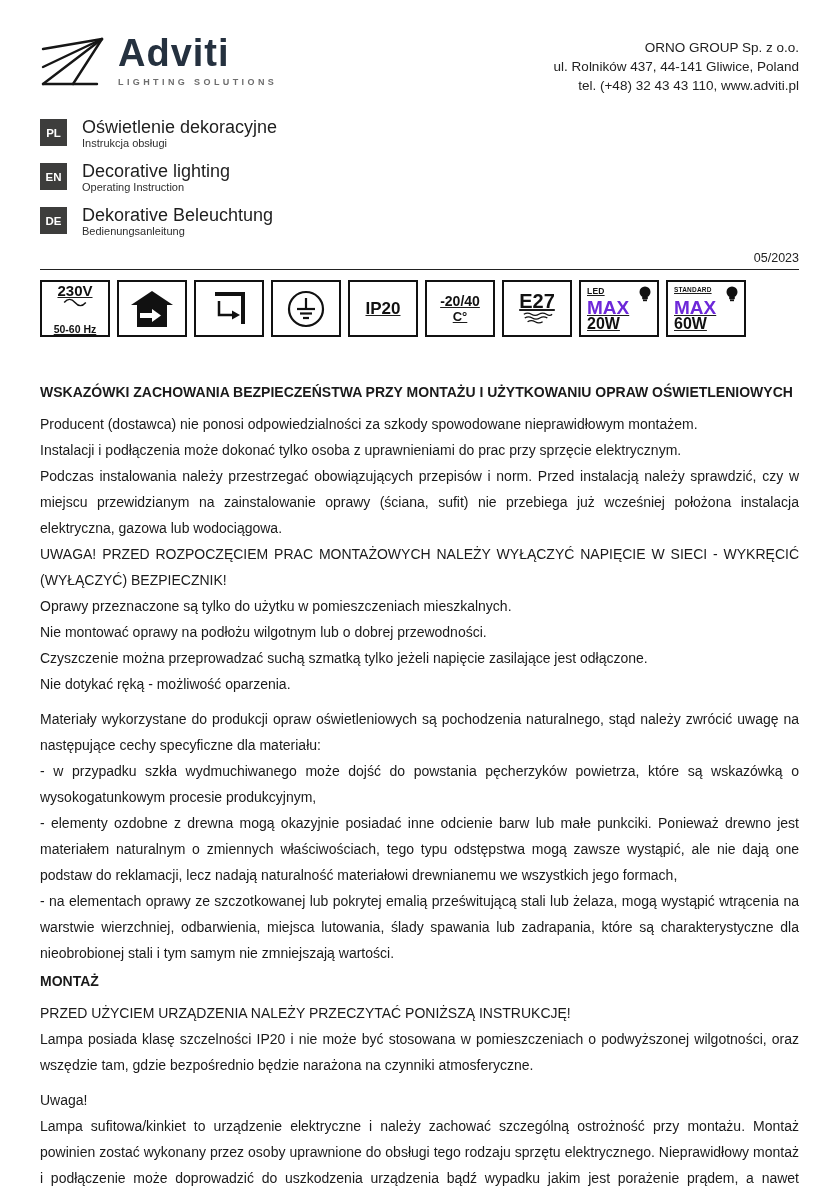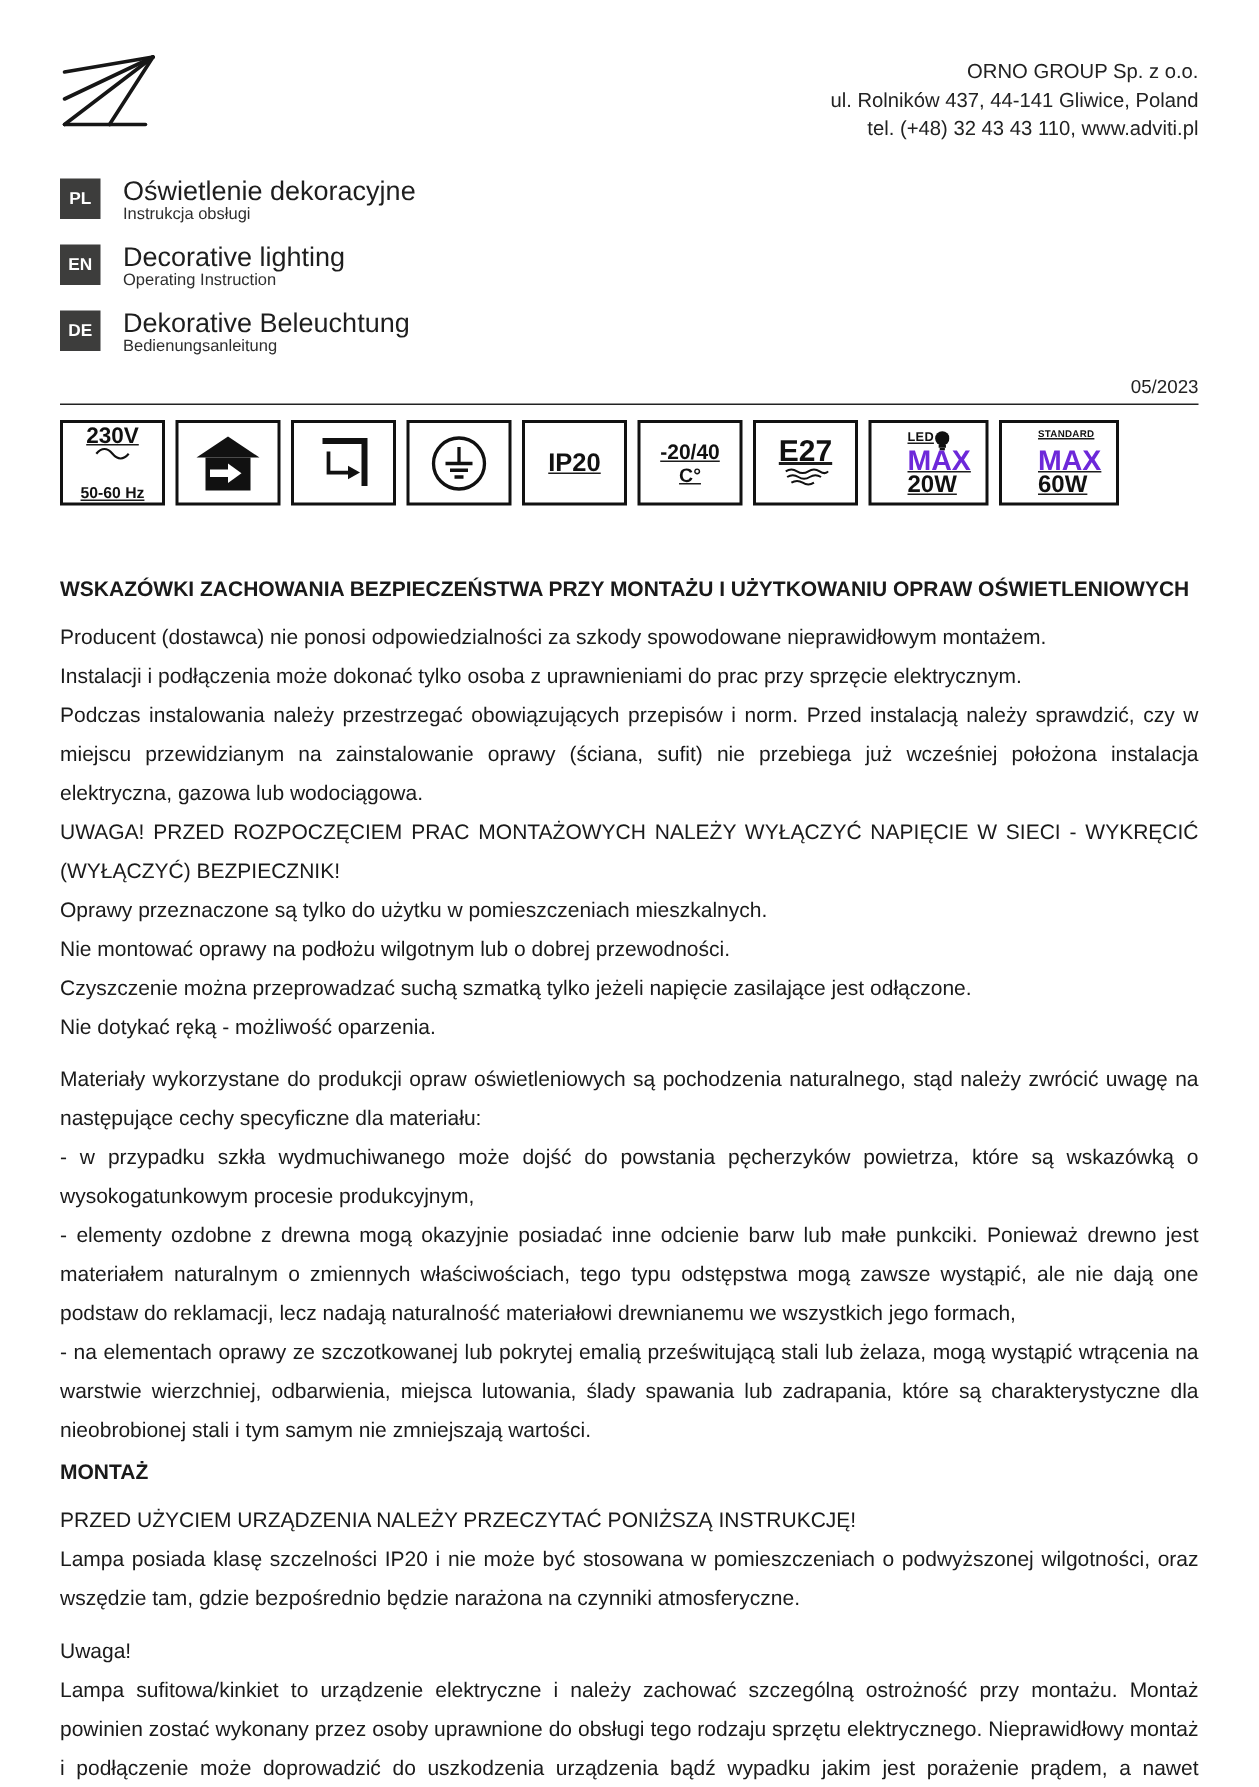--- a/index.html
+++ b/index.html
@@ -36,21 +36,21 @@
   .specs { display:flex; gap:7px; margin-top:10px;text-decoration:underline; }
   .spec { width:70px; height:57px; border:2.2px solid #111; display:flex; flex-direction:column;
           align-items:center; justify-content:center; background:#fff; }
   .spec.wide { width:80px; }
   .sv1 { font-size:15px; font-weight:700; line-height:15px; color:#111; }
   .sv2 { font-size:10.5px; font-weight:700; color:#111;margin-top:16px; }
   .ip  { font-size:17px; font-weight:700; color:#111; }
   .tmp1 { font-size:14px; font-weight:700; color:#111; line-height:16px; }
   .tmp2 { font-size:13px; font-weight:700; color:#111; }
   .e27 { font-size:20px; font-weight:700; color:#111; line-height:19px; }
-  .spec.lamp { align-items:stretch; justify-content:space-between; padding:4px 24px; }
+  .spec.lamp { align-items:stretch; justify-content:space-between; padding:4px 6px; }
   .lamp-top { display:flex; justify-content:space-between; align-items:flex-start; height:14px; }
   .lamp-type { font-size:8.5px; font-weight:700; color:#111; letter-spacing:0.2px; }
   .lamp-type.tiny { font-size:6.5px; }
   .lamp-max { font-size:19px; font-weight:700; line-height:15px; color:#6d28d9; }
   .lamp-watt { font-size:16px; font-weight:700; line-height:17px; color:#111; }
 
   
   .content { margin-top:42px; }
   .para { font-size:14px; line-height:26px; text-align:justify; color:#1a1a1a; }
   .h1 { font-weight:700; margin-bottom:6px; }
@@ -66,20 +66,24 @@
     <div class="logo">
       <svg class="logo-mark" width="66" height="52" viewBox="0 0 64 52">
         <g stroke="#161616" stroke-width="2.4" stroke-linecap="round" fill="none">
           <line x1="61" y1="4" x2="2" y2="14"></line>
           <line x1="61" y1="4" x2="2" y2="32"></line>
           <line x1="61" y1="4" x2="2" y2="49"></line>
           <line x1="61" y1="4" x2="32" y2="49"></line>
           <line x1="2" y1="49" x2="56" y2="49"></line>
         </g>
       </svg>
+      <div class="logo-text">
+        <div class="brand">Adviti</div>
+        <div class="tagline">LIGHTING SOLUTIONS</div>
+      </div>
     </div>
     <div class="company">
       <div class="b">ORNO GROUP Sp. z o.o.</div>
       <div>ul. Rolników 437, 44-141 Gliwice, Poland</div>
       <div><span>tel. (+48) 32 43 43 110, </span><span class="b">www.adviti.pl</span></div>
     </div>
   </header>
 
   <section class="langs">
     <div class="lang-row">

